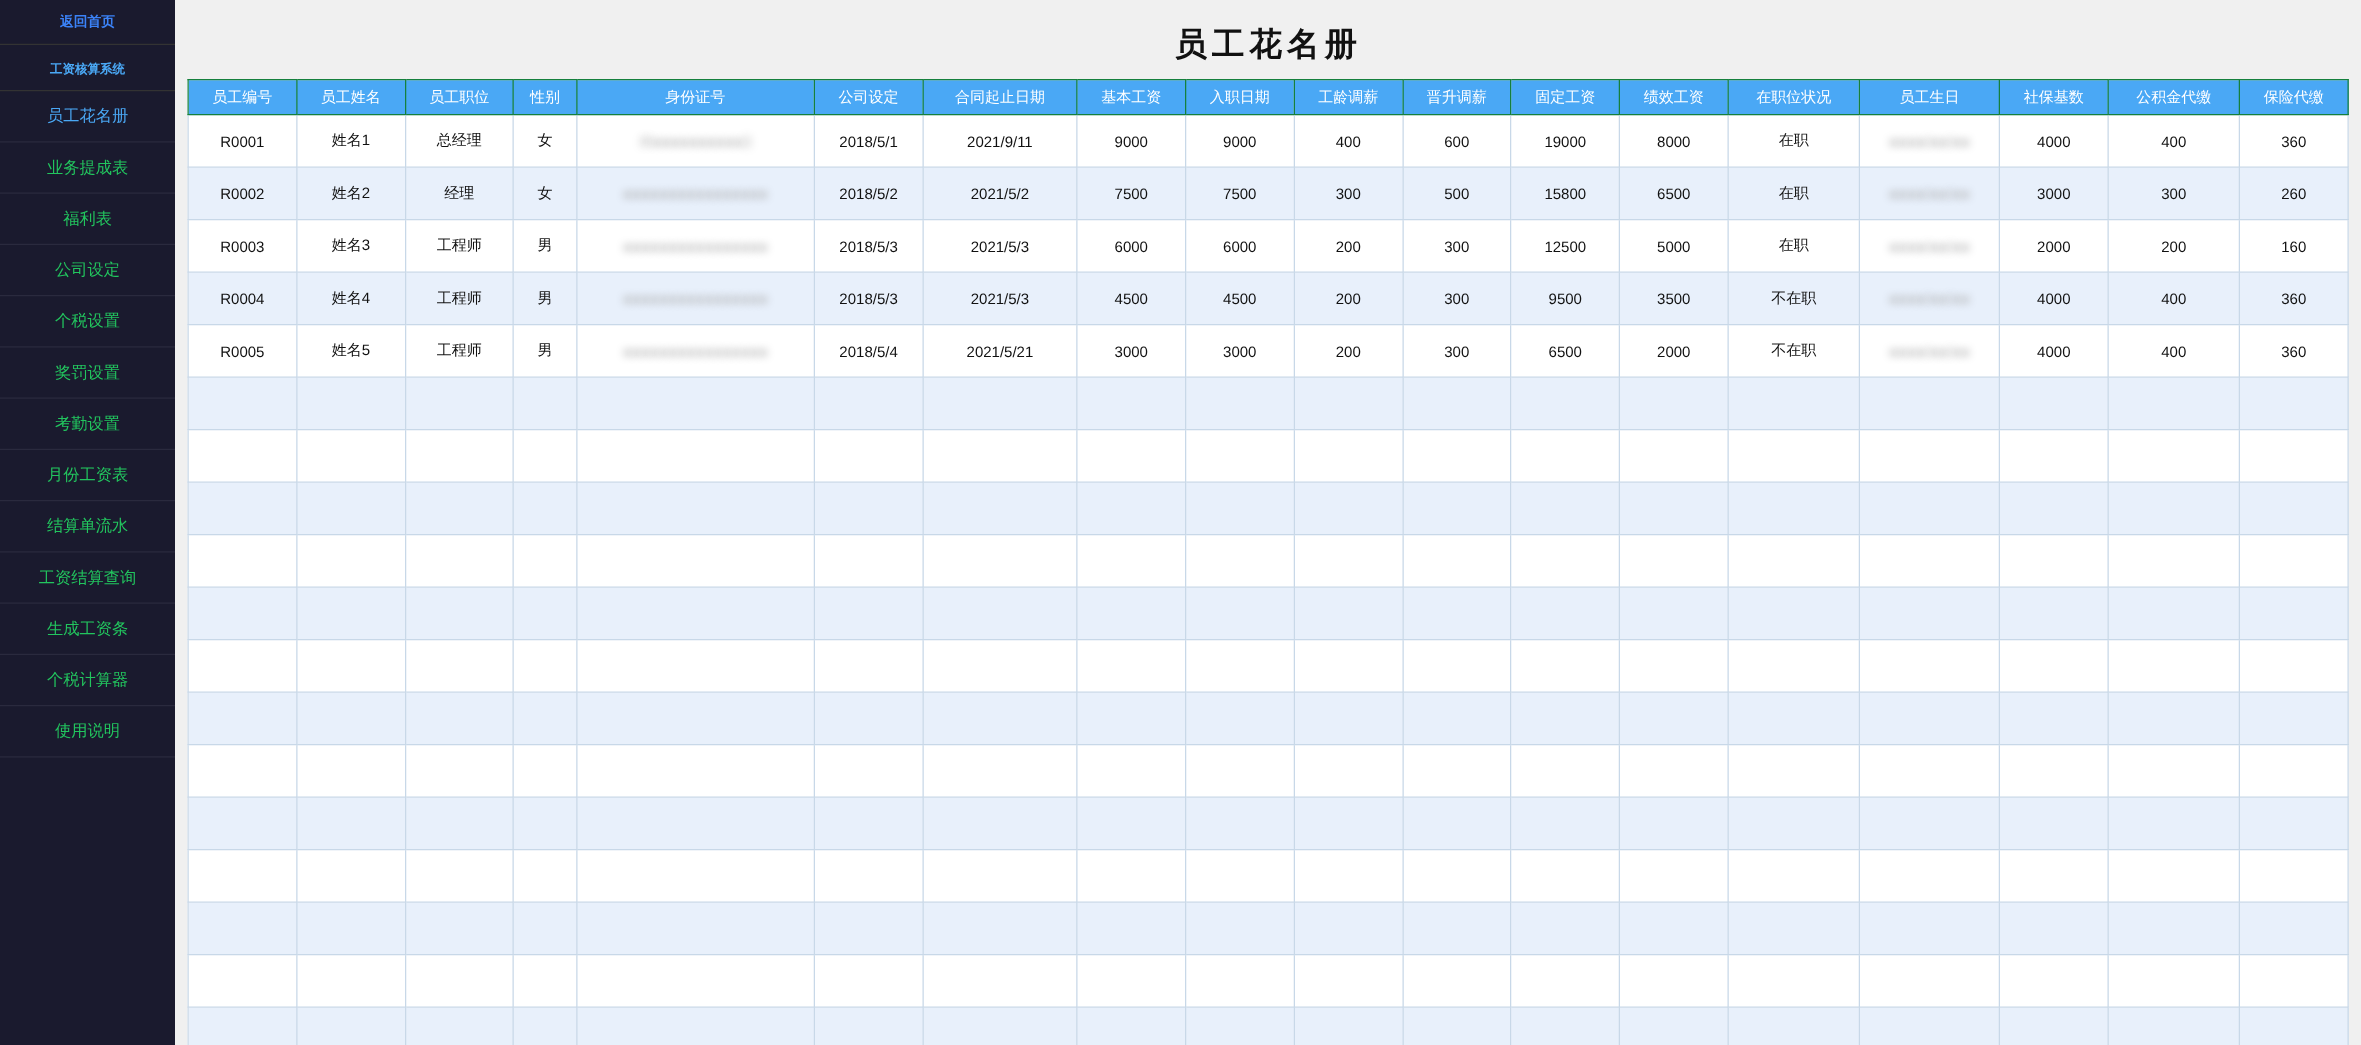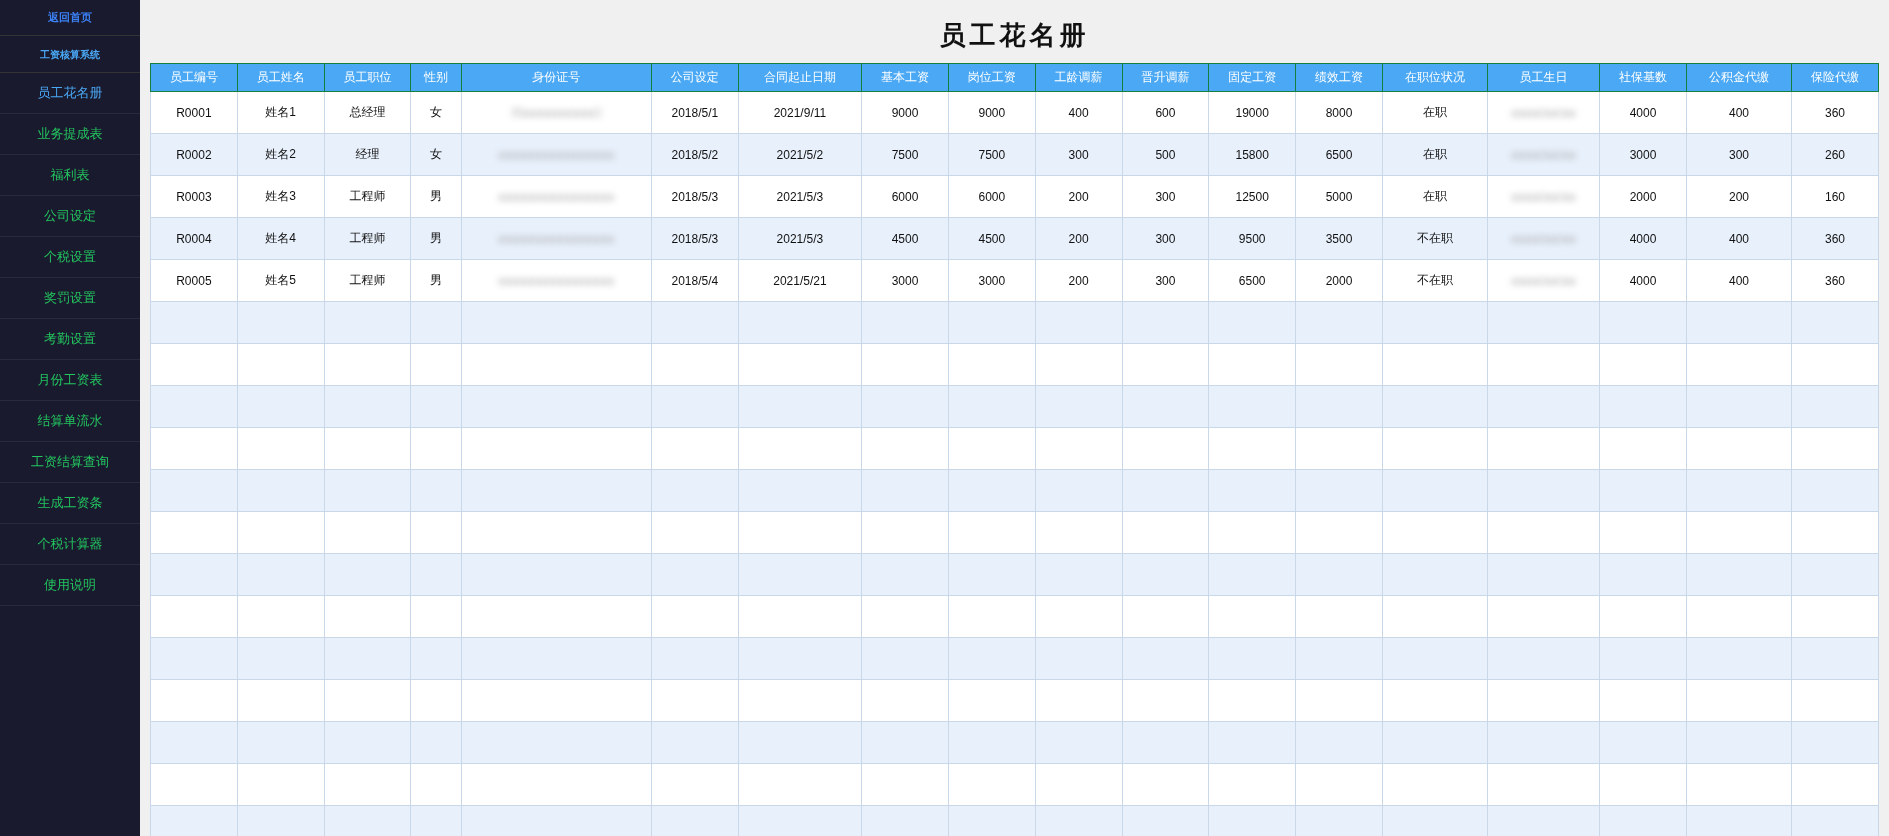--- a/index.html
+++ b/index.html
@@ -143,21 +143,21 @@
       <thead id="table-head">
           <tr>
             <th>员工编号</th>
             <th>员工姓名</th>
             <th>员工职位</th>
             <th>性别</th>
             <th>身份证号</th>
             <th>公司设定</th>
             <th>合同起止日期</th>
             <th>基本工资</th>
-            <th>岗位工资</th>
+            <th>入职日期</th>
             <th>工龄调薪</th>
             <th>晋升调薪</th>
             <th>固定工资</th>
             <th>绩效工资</th>
             <th>在职位状况</th>
             <th>员工生日</th>
             <th>社保基数</th>
             <th>公积金代缴</th>
             <th>保险代缴</th>
           </tr>

